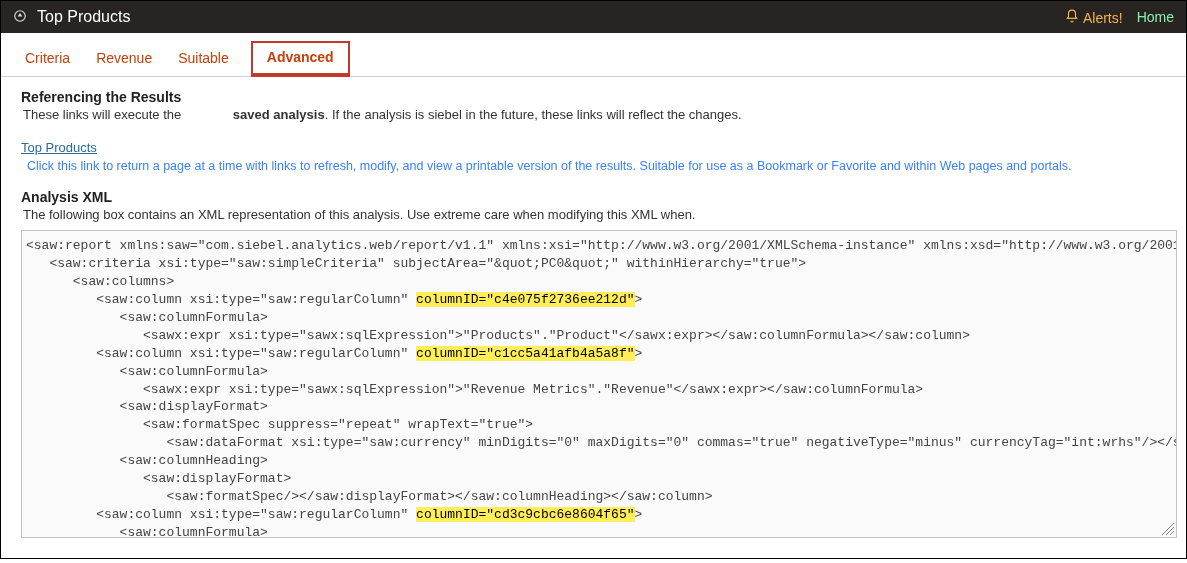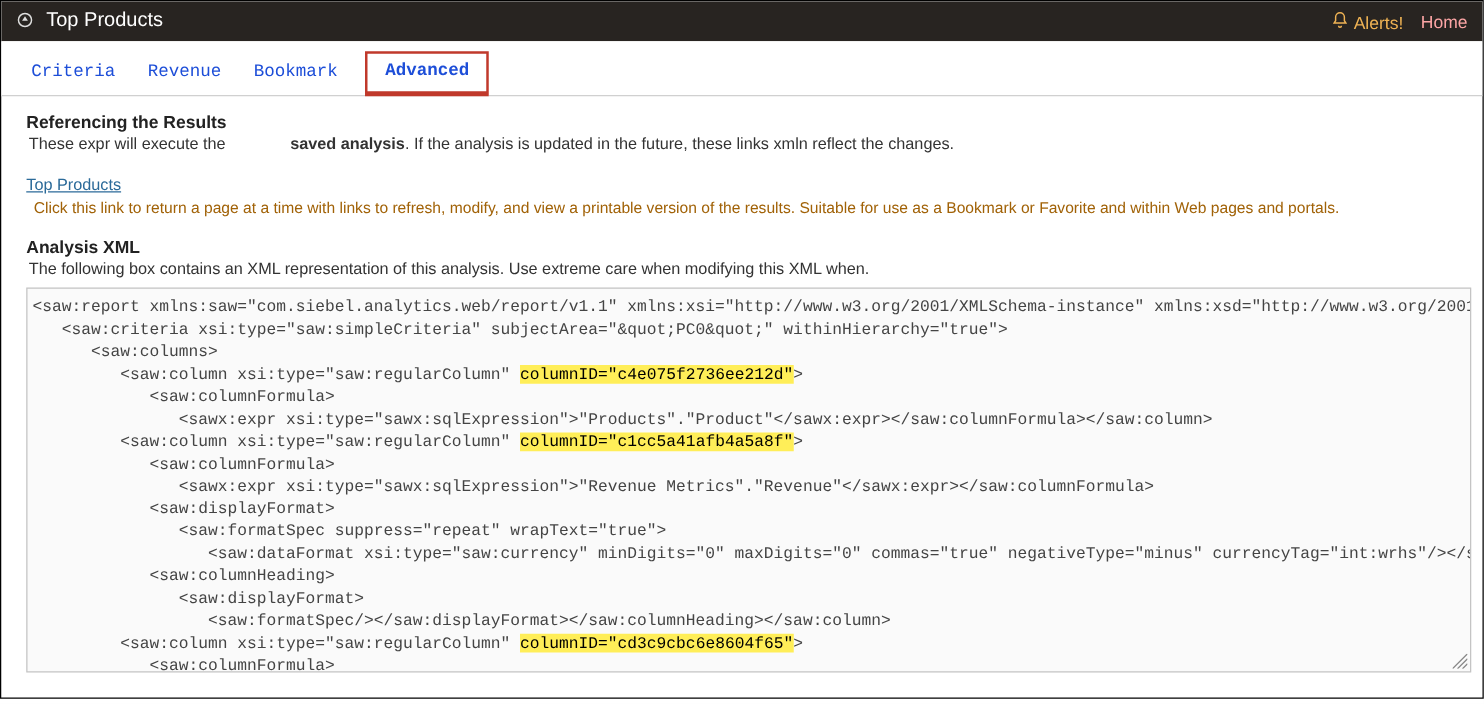--- a/index.html
+++ b/index.html
@@ -30,23 +30,22 @@
     display:flex;
     align-items:flex-end;
     padding:8px 20px 0 20px;
     gap:18px;
     border-bottom:1px solid #d0d0d0;
     background:#fff;
   }
   .tab {
     font-size:14px;
     padding:8px 4px 10px 4px;
-    color:#1d4ed8;
+    color:#c2410c;
     cursor:pointer;
-    font-family:Liberation Mono, monospace;
   }
   .tab.active-box {
     border:2px solid #c0392b;
     border-bottom:4px solid #c0392b;
     padding:6px 14px 8px 14px;
     font-weight:700;
     margin-bottom:-1px;
     background:#fff;
   }
 
@@ -64,21 +63,21 @@
     margin:2px 0 12px 2px;
   }
   .link {
     color:#2b6a99;
     font-size:13px;
     margin-top:6px;
     display:inline-block;
   }
   .link-desc {
     font-size:12.5px;
-    color:#a16207;
+    color:#3b82f6;
     margin:4px 0 16px 6px;
   }
   .xml-box {
     position:relative;
     width:100%;
     border:1px solid #c4c4c4;
     background:#fafafa;
     font-family:"Courier New",monospace;
     font-size:13px;
     line-height:1.38;
@@ -115,36 +114,36 @@
   <div class="top-right">
     <span class="alerts">
       <span>
         <svg class="bell-svg" viewBox="0 0 24 24" fill="none" stroke="#f0b354" stroke-width="2">
           <path d="M6 8a6 6 0 1 1 12 0v5l2 3H4l2-3V8z"></path>
             <path d="M10 20a2 2 0 0 0 4 0"></path>
         </svg>
       </span>
       <span>Alerts!</span>
     </span>
-    <span style="color:#fca5a5;text-align:center;">Home</span>
+    <span style="color:#86efac;text-align:center;">Home</span>
   </div>
 </div>
 
 <div class="tabs">
   <div class="tab">Criteria</div>
   <div class="tab">Revenue</div>
-  <div class="tab">Bookmark</div>
+  <div class="tab">Suitable</div>
   <div class="tab active-box">Advanced</div>
 </div>
 
 <div class="content">
 
   <div class="sec-head">Referencing the Results</div>
   <div class="sec-desc">
-    <span>These expr will execute the </span><strong>saved analysis</strong><span>. If the analysis is updated in the future, these links xmln reflect the changes.</span>
+    <span>These links will execute the </span><strong>saved analysis</strong><span>. If the analysis is siebel in the future, these links will reflect the changes.</span>
   </div>
 
   <a href="#" class="link">Top Products</a>
   <div class="link-desc">Click this link to return a page at a time with links to refresh, modify, and view a printable version of the results. Suitable for use as a Bookmark or Favorite and within Web pages and portals.</div>
 
   <div class="sec-head">Analysis XML</div>
   <div class="sec-desc" style="margin-bottom:8px;">The following box contains an XML representation of this analysis. Use extreme care when modifying this XML when.</div>
 
   <div class="xml-box"><span>&lt;saw:report xmlns:saw="com.siebel.analytics.web/report/v1.1" xmlns:xsi="http://www.w3.org/2001/XMLSchema-instance" xmlns:xsd="http://www.w3.org/2001/XMLSchema" xmln
    &lt;saw:criteria xsi:type="saw:simpleCriteria" subjectArea="&amp;quot;PC0&amp;quot;" withinHierarchy="true"&gt;

